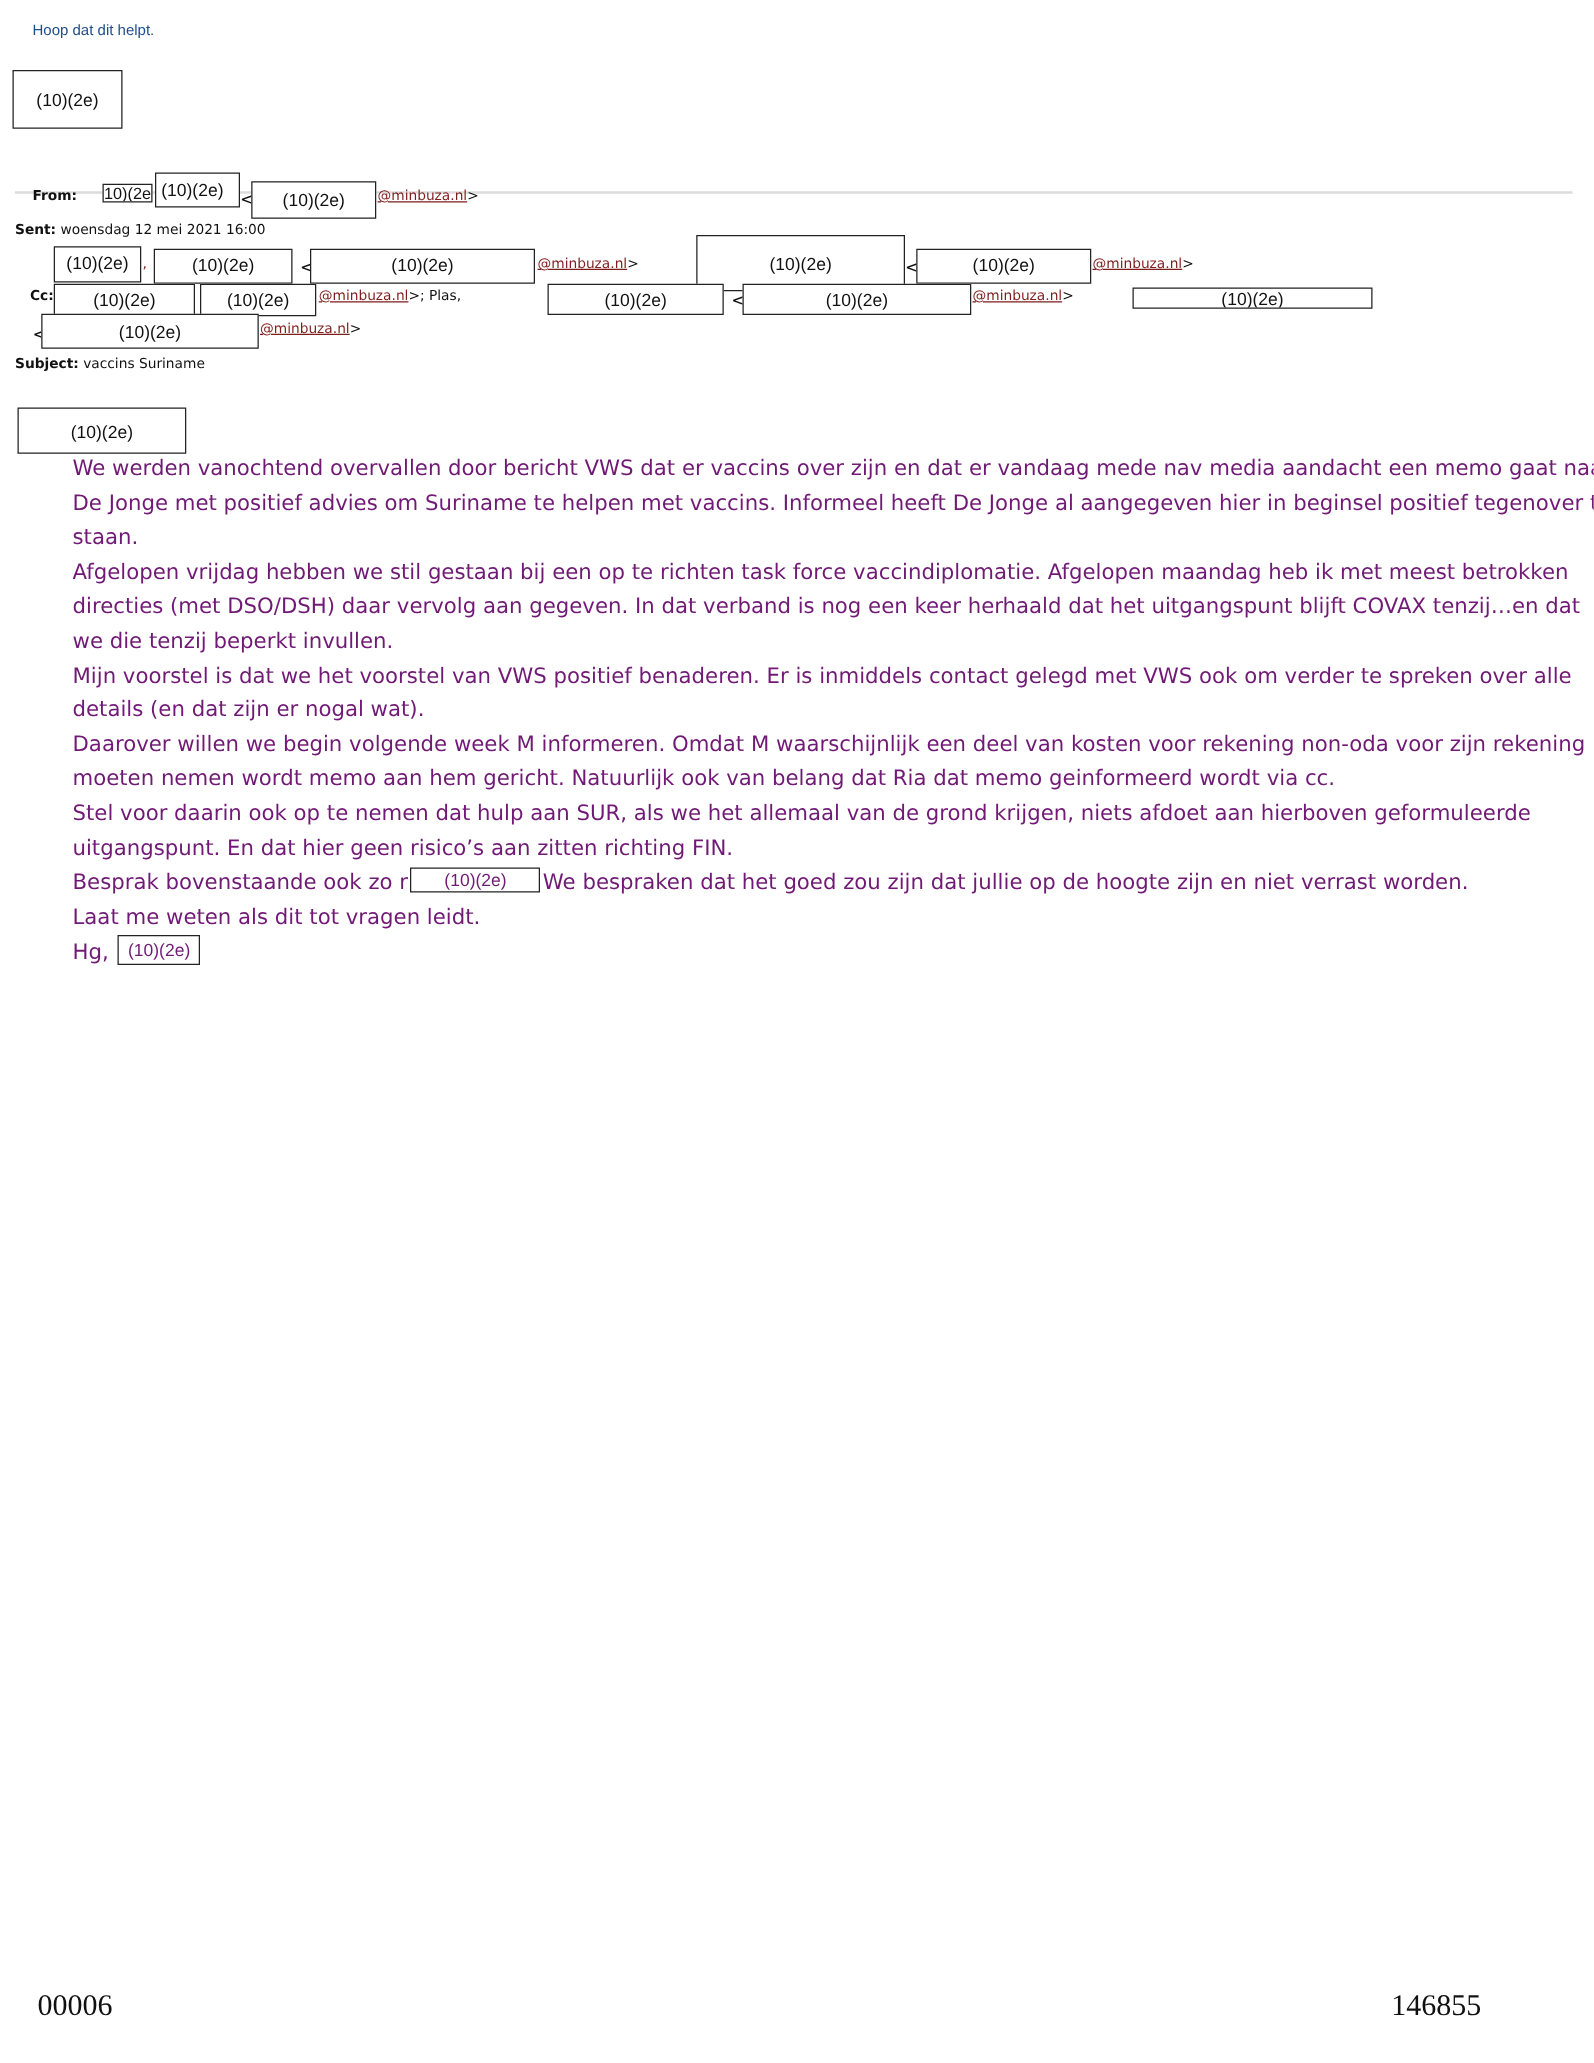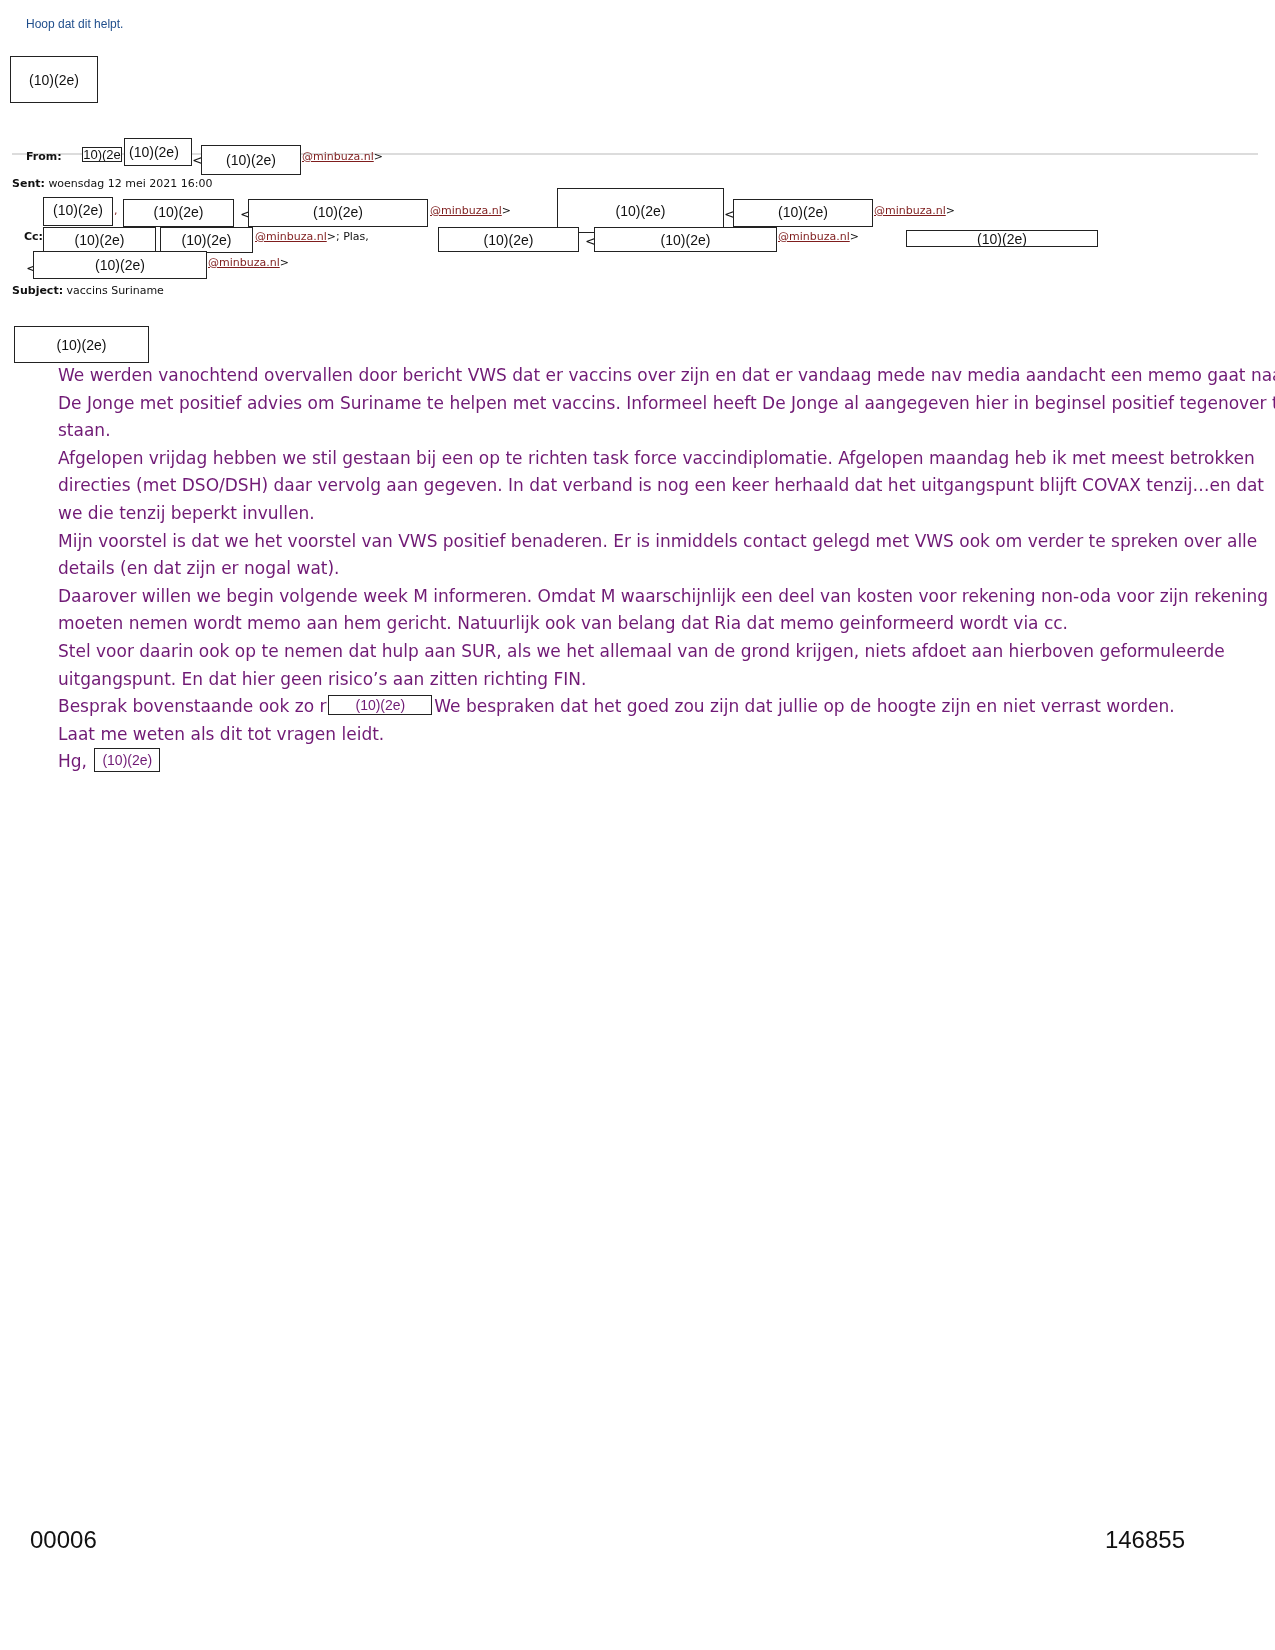--- a/index.html
+++ b/index.html
@@ -27,21 +27,21 @@
       font-family: "DejaVu Sans", sans-serif; font-size: 17px; line-height: 27.6px;
       color: #701a75;
       margin-left: 16px;
     }
     .body-text p { margin: 0; }
     .inline-redact {
       display: inline-block; border: 1px solid #222; padding: 0 26px;
       font-family: "Liberation Sans", sans-serif; font-size: 14px; line-height: 18px;
       vertical-align: 2px; margin: 0 2px;
     }
-    .footer { font-family: Liberation Sans, sans-serif; font-size: 24px; color: #111; top: 1526px; }
+    .footer { font-family: Liberation Serif, serif; font-size: 24px; color: #111; top: 1592px; }
   </style>
 </head>
 <body>
 
 <div class="abs intro">Hoop dat dit helpt.</div>
 <div class="redact" style="left:10px;top:56px;width:88px;height:47px;">(10)(2e)</div>
 
 <div class="abs separator"></div>
 
 <div class="abs hdr" style="left:26px;top:150px;">

